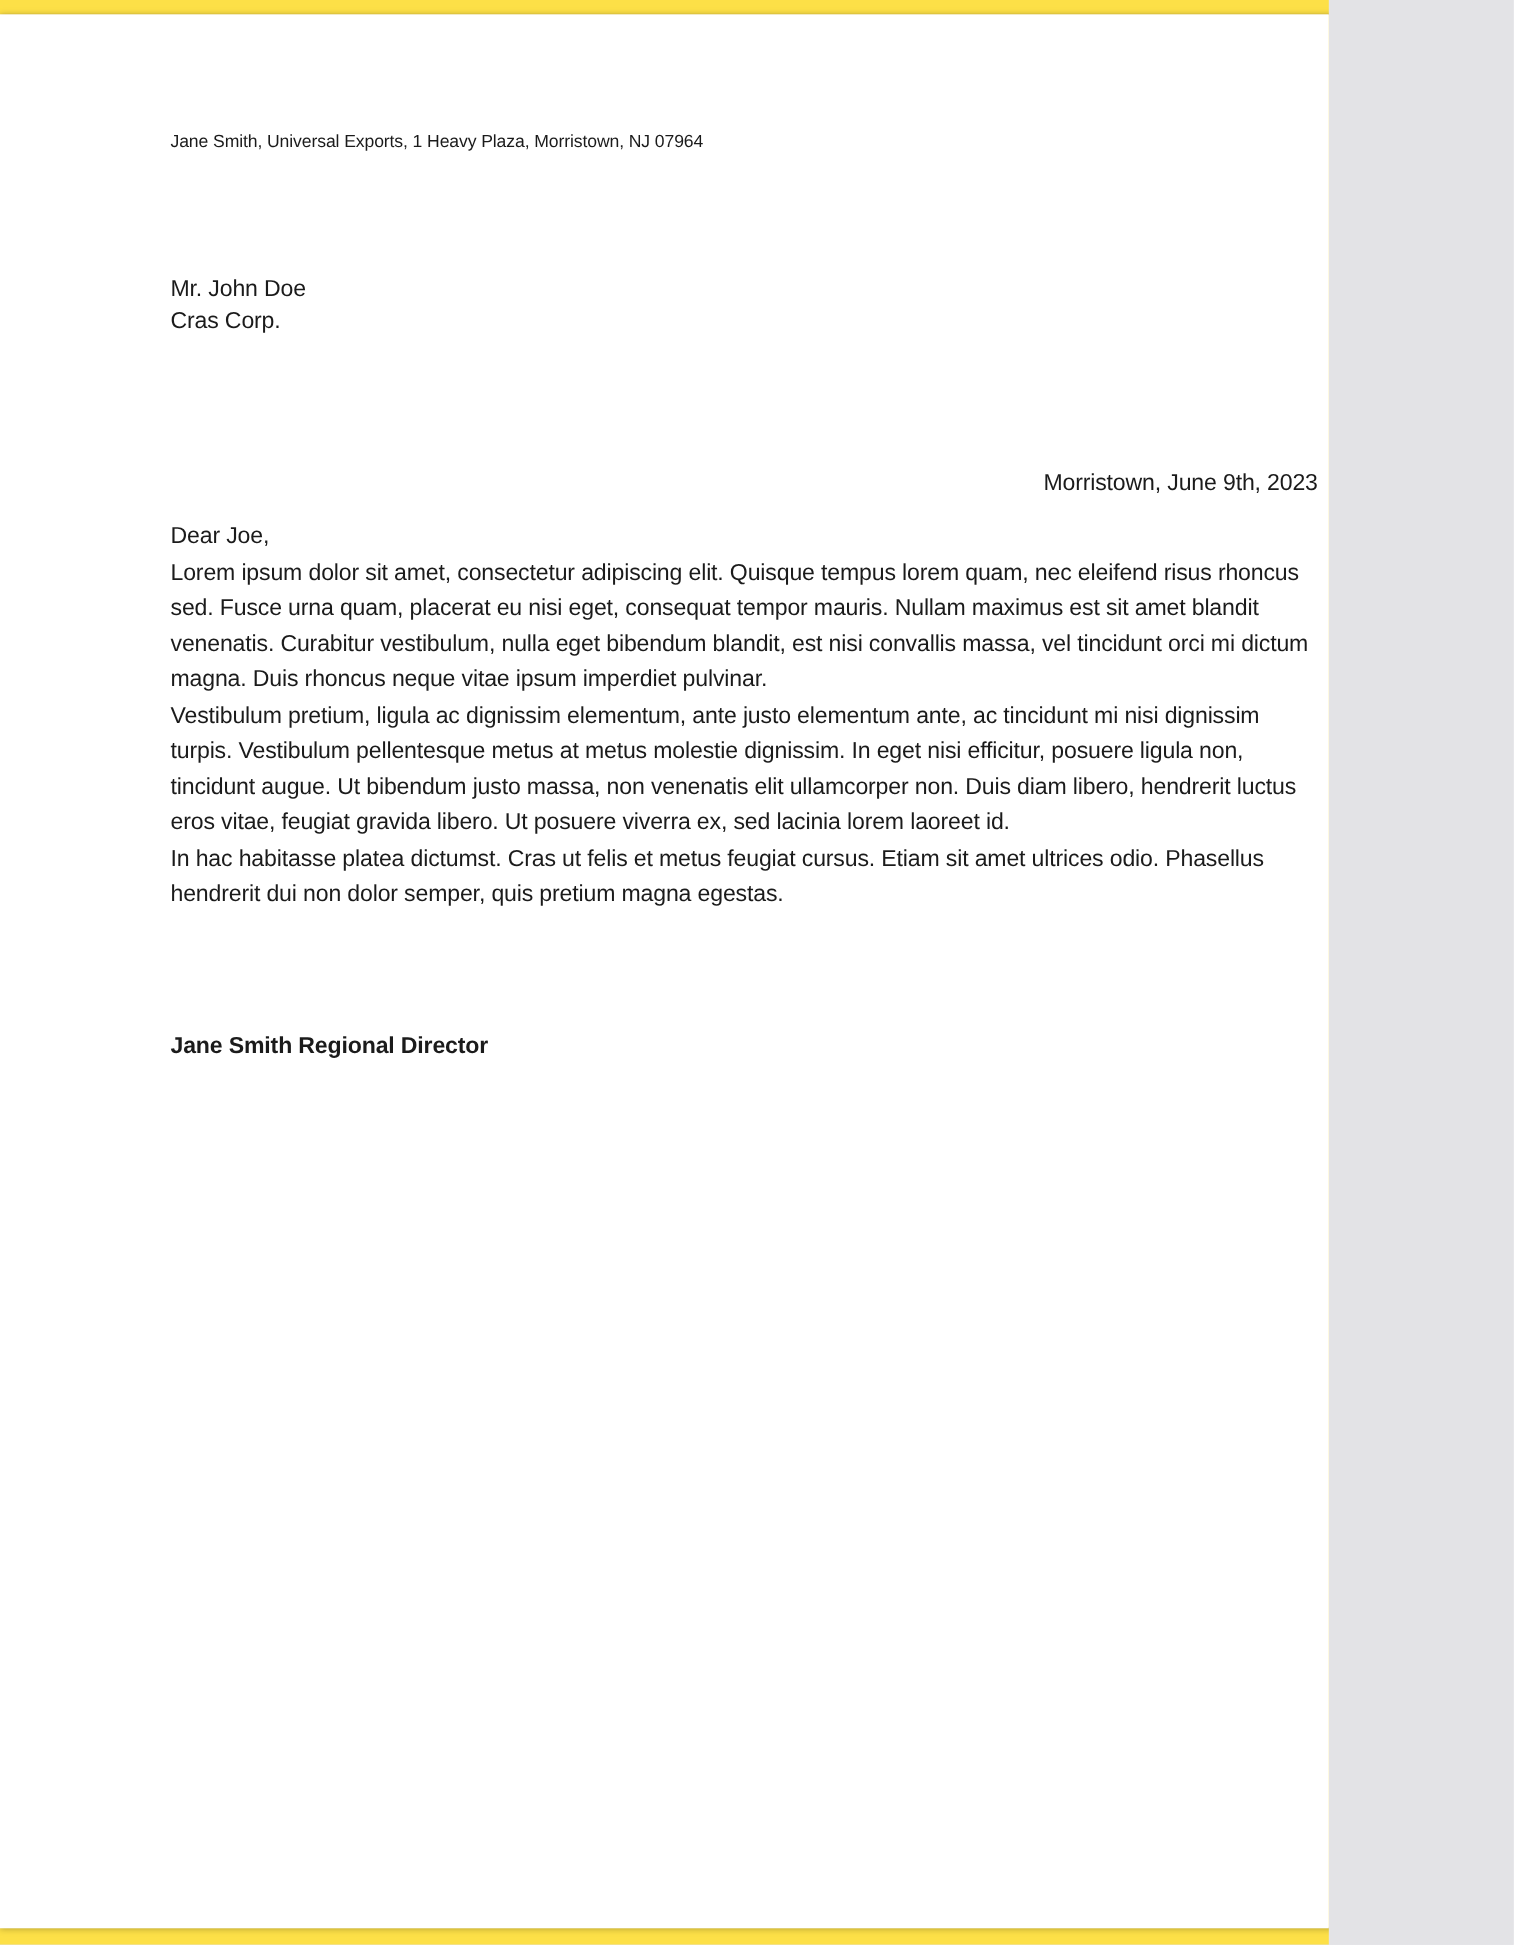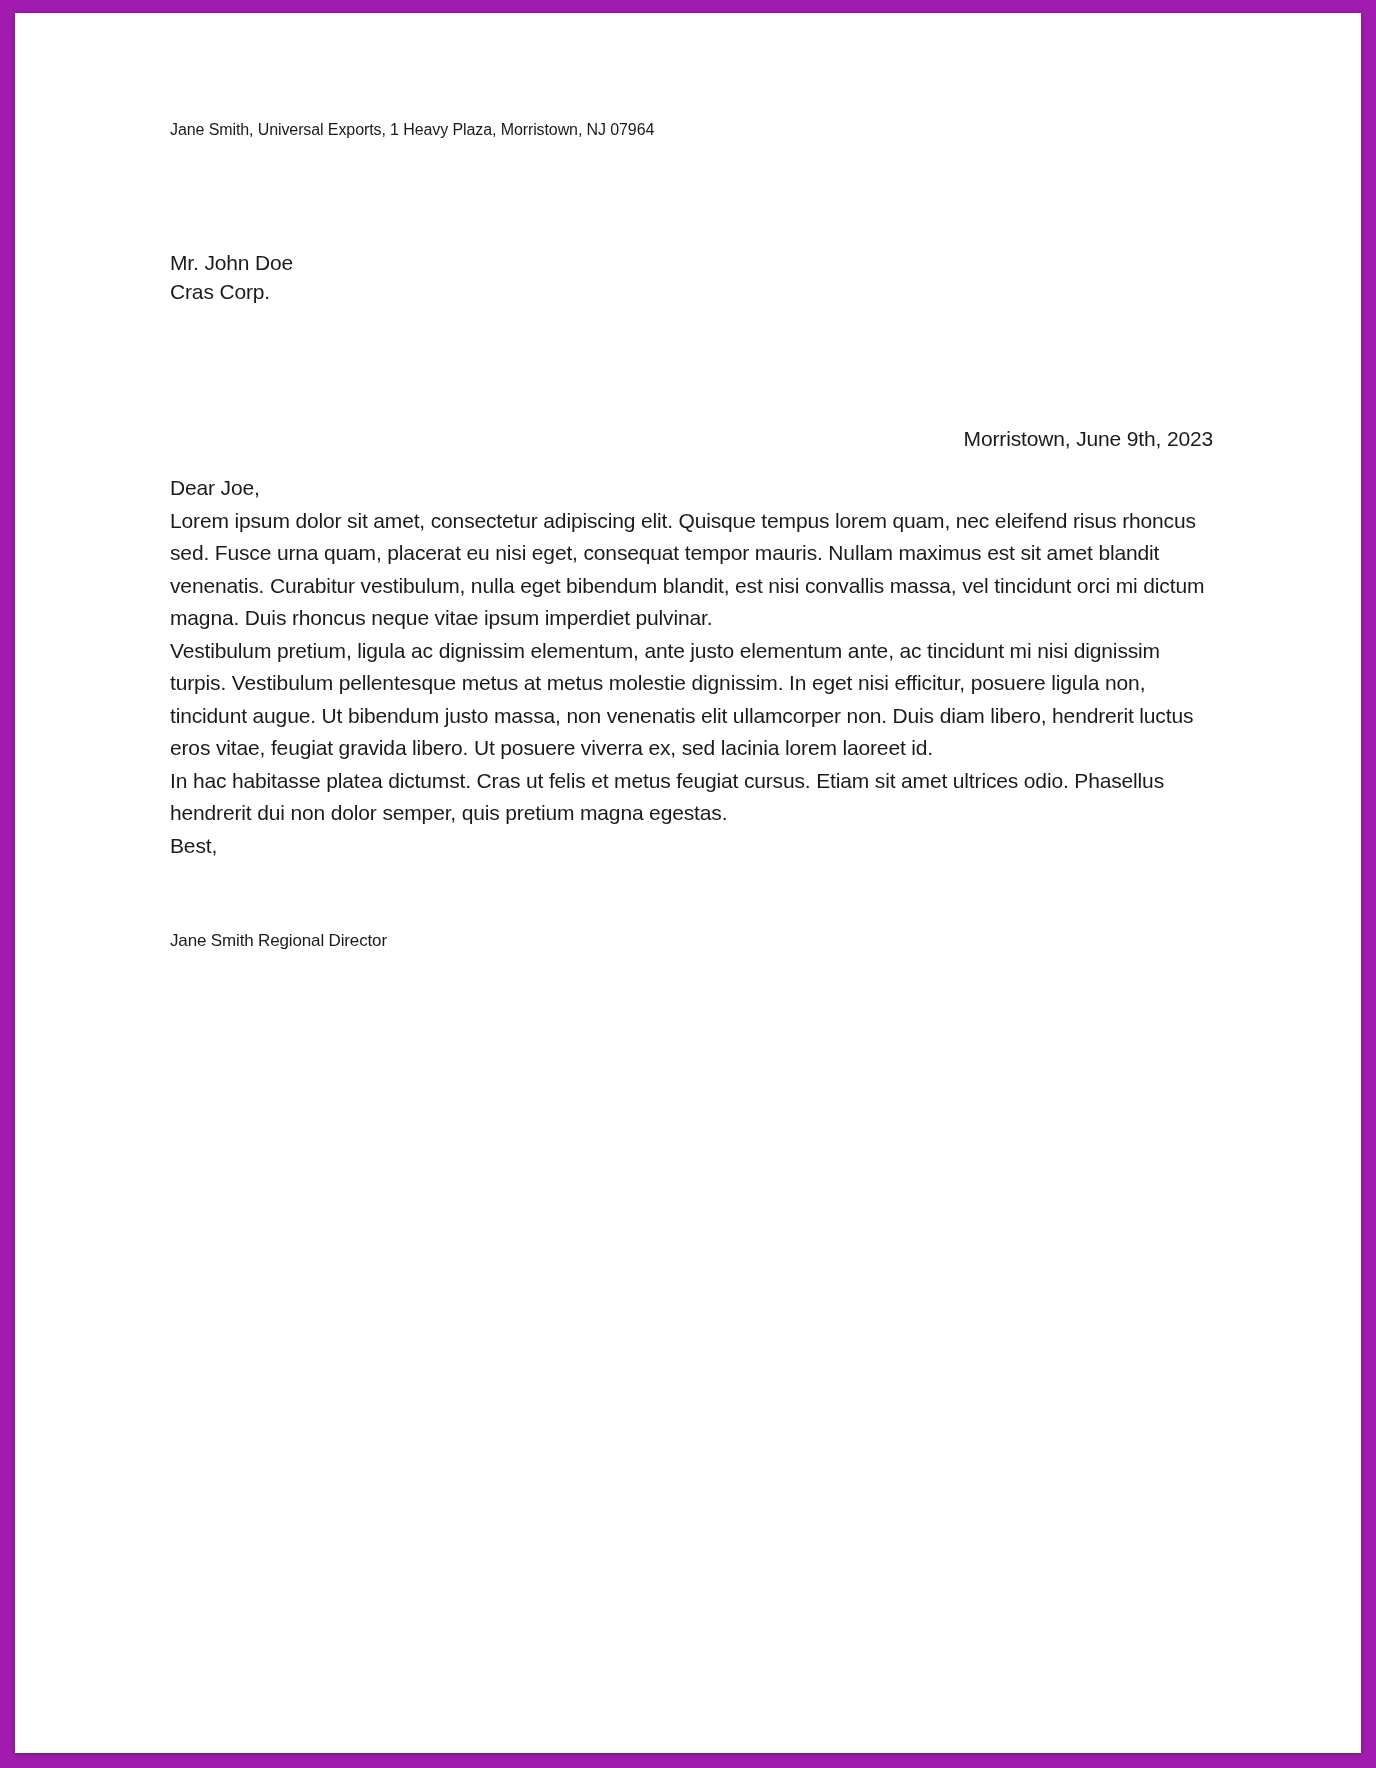--- a/index.html
+++ b/index.html
@@ -4,23 +4,23 @@
 <style>
   * { margin: 0; padding: 0; box-sizing: border-box; }
 
   html, body {
     width: 1376px;
     background: #e3e3e6;
     font-family: "Liberation Sans", "DejaVu Sans", sans-serif;
   }
 
   .canvas {
-    width: 1376px;
+    width: 1208px;
     height: 1768px;
-    background: #a21caf;
+    background: #fde047;
     overflow: hidden;
   }
 
   .paper {
     width: 1346px;
     height: 1740px;
     margin: 13px auto 15px auto;
     background: #ffffff;
     box-shadow: 0 1px 6px rgba(0,0,0,0.28), 0 0 2px rgba(0,0,0,0.10);
     padding: 107px 148px 60px 155px;
@@ -61,24 +61,25 @@
     font-size: 21px;
     line-height: 32.5px;
     letter-spacing: -0.15px;
   }
 
   .letter-body p { }
 
   .salutation { margin-top: 21px; }
 
   .signature-line {
-    margin-top: 64px;
-    font-size: 17px;
+    margin-top: 106px;
+    font-size: 21px;
     line-height: 29px;
     letter-spacing: -0.15px;
+    font-weight: bold;
   }
 </style>
 </head>
 <body>
 
 <div class="canvas">
   <div class="paper">
 
     <div class="sender-line">Jane Smith, Universal Exports, 1 Heavy Plaza, Morristown, NJ 07964</div>
 
@@ -94,19 +95,18 @@
 
     <div class="letter-body">
       <p class="salutation">Dear Joe,</p>
 
       <p>Lorem ipsum dolor sit amet, consectetur adipiscing elit. Quisque tempus lorem quam, nec eleifend risus rhoncus sed. Fusce urna quam, placerat eu nisi eget, consequat tempor mauris. Nullam maximus est sit amet blandit venenatis. Curabitur vestibulum, nulla eget bibendum blandit, est nisi convallis massa, vel tincidunt orci mi dictum magna. Duis rhoncus neque vitae ipsum imperdiet pulvinar.</p>
 
       <p>Vestibulum pretium, ligula ac dignissim elementum, ante justo elementum ante, ac tincidunt mi nisi dignissim turpis. Vestibulum pellentesque metus at metus molestie dignissim. In eget nisi efficitur, posuere ligula non, tincidunt augue. Ut bibendum justo massa, non venenatis elit ullamcorper non. Duis diam libero, hendrerit luctus eros vitae, feugiat gravida libero. Ut posuere viverra ex, sed lacinia lorem laoreet id.</p>
 
       <p>In hac habitasse platea dictumst. Cras ut felis et metus feugiat cursus. Etiam sit amet ultrices odio. Phasellus hendrerit dui non dolor semper, quis pretium magna egestas.</p>
 
-      <p>Best,</p>
     </div>
 
     <div class="signature-line">Jane Smith Regional Director</div>
 
   </div>
 </div>
 
 </body></html>

